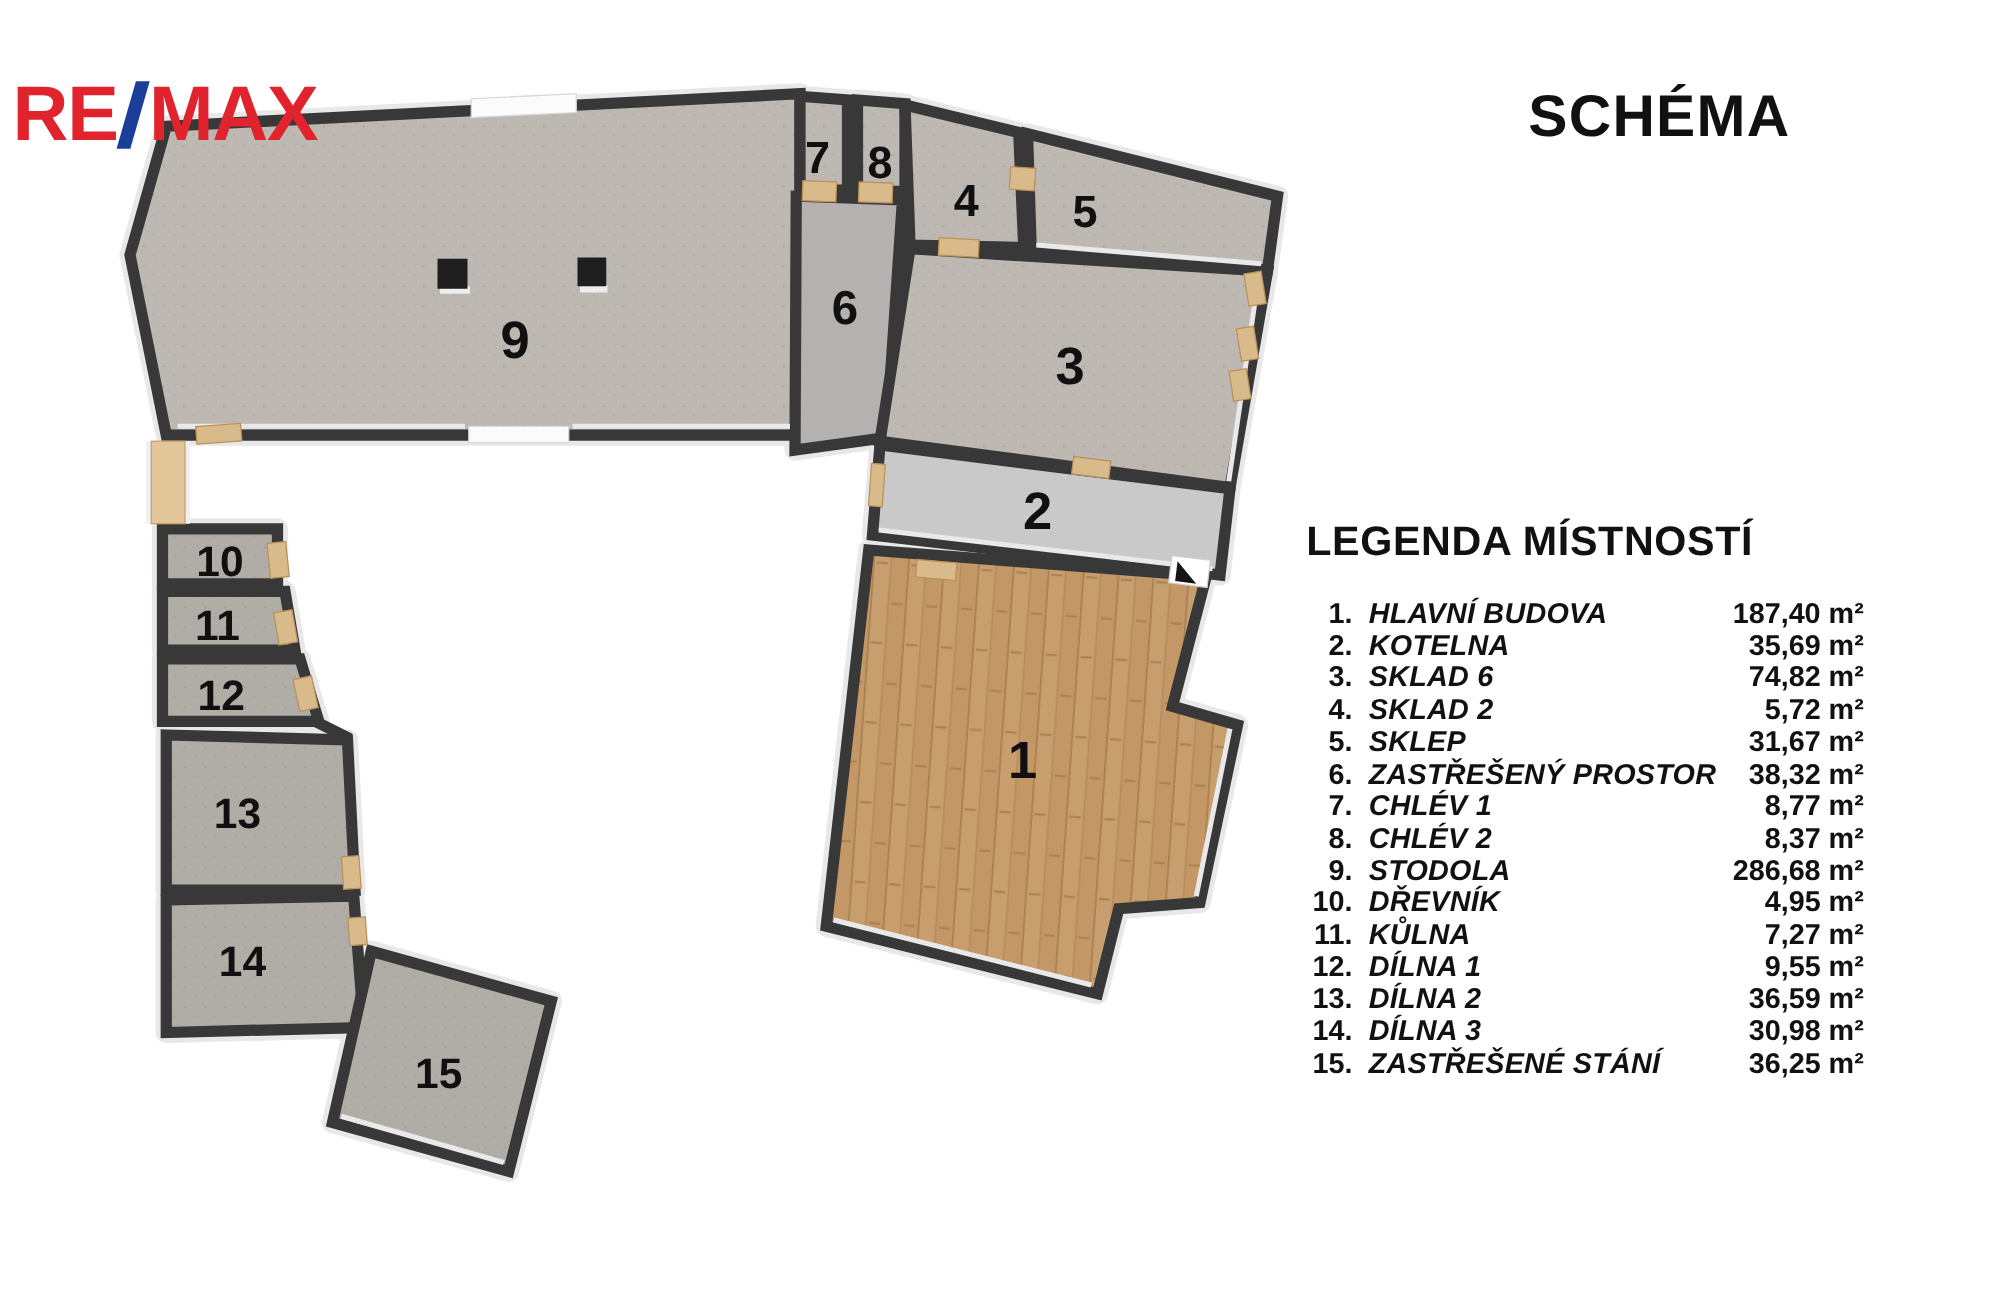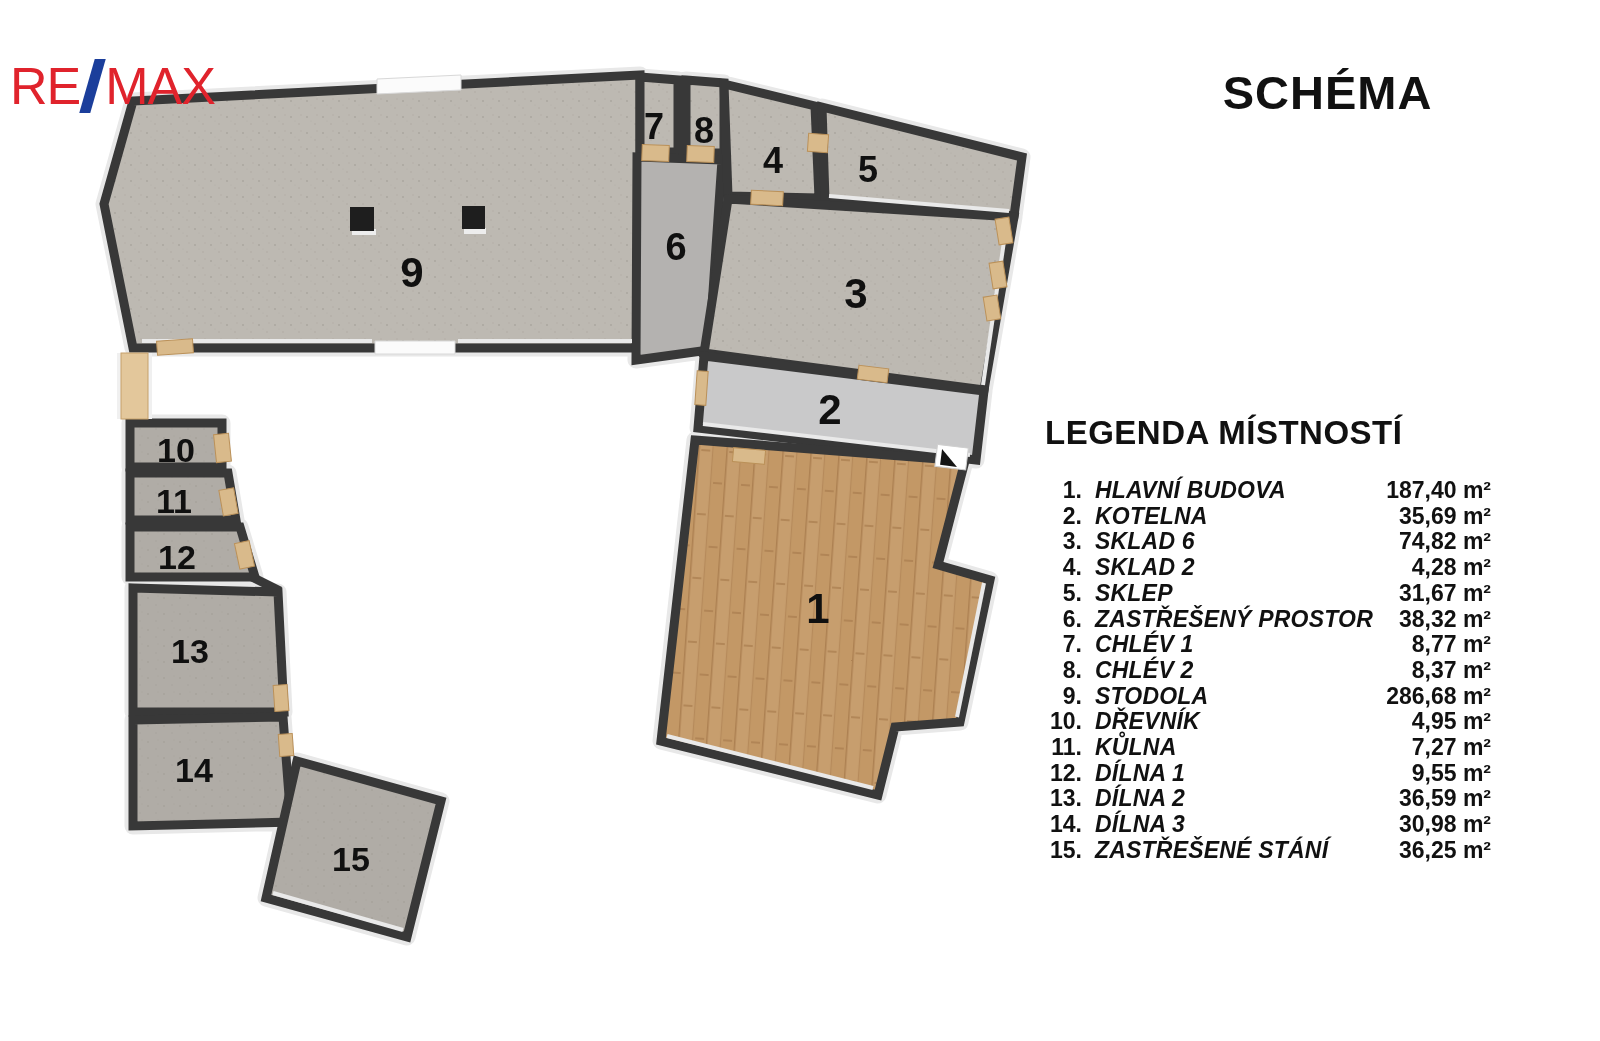--- a/index.html
+++ b/index.html
@@ -2,21 +2,21 @@
 <html style="--remax_red: #e0232c; --remax_blue: #1b3e9b; --wall: #383838; --trim: #e8e8e8; --floor_speckle: #bdb9b2; --floor_left_wing: #b0aca6; --floor_covered: #b4b2b0; --floor_boiler: #c9c9ca; --floor_wood: #c79e6e; --door_wood: #d9ba8b; --text: #111111;"><head>
 <meta charset="utf-8">
 <style>
   html,body { margin:0; padding:0; }
   body {
     width:1600px; height:1041px; position:relative; overflow:hidden;
     background:#ffffff; font-family:"Liberation Sans", sans-serif; color:#111;
   }
   
   .logo { position:absolute; left:10px; top:56px; display:flex; align-items:center;
-          font-size:52px; font-weight:400; letter-spacing:-1px; color:var(--remax_red,#e0232c); }
+          font-size:62px; font-weight:700; letter-spacing:-1px; color:var(--remax_red,#e0232c); }
   .logo .slash { display:inline-block; width:11px; height:54px;
                  background:var(--remax_blue,#1b3e9b); transform:skewX(-16deg);
                  margin:0 7px 0 7px; }
   
   .main-title { position:absolute; left:1100px; top:67px; width:455px; text-align:center;
                 font-size:47px; line-height:52px; font-weight:800; letter-spacing:1px; }
   
   .legend { position:absolute; left:1045px; top:414px; width:446px; }
   .legend-title { font-size:33px; font-weight:800; letter-spacing:0.5px; margin:0 0 26px 0; }
   .legend-rows { }
@@ -187,21 +187,21 @@
         <span class="larea">35,69 m²</span>
       </div>
     <div class="legend-row">
         <span class="ln">3</span>
         <span class="lname">SKLAD 6</span>
         <span class="larea">74,82 m²</span>
       </div>
     <div class="legend-row">
         <span class="ln">4</span>
         <span class="lname">SKLAD 2</span>
-        <span class="larea">4,28 m²</span>
+        <span class="larea">5,72 m²</span>
       </div>
     <div class="legend-row">
         <span class="ln">5</span>
         <span class="lname">SKLEP</span>
         <span class="larea">31,67 m²</span>
       </div>
     <div class="legend-row">
         <span class="ln">6</span>
         <span class="lname">ZASTŘEŠENÝ PROSTOR</span>
         <span class="larea">38,32 m²</span>

